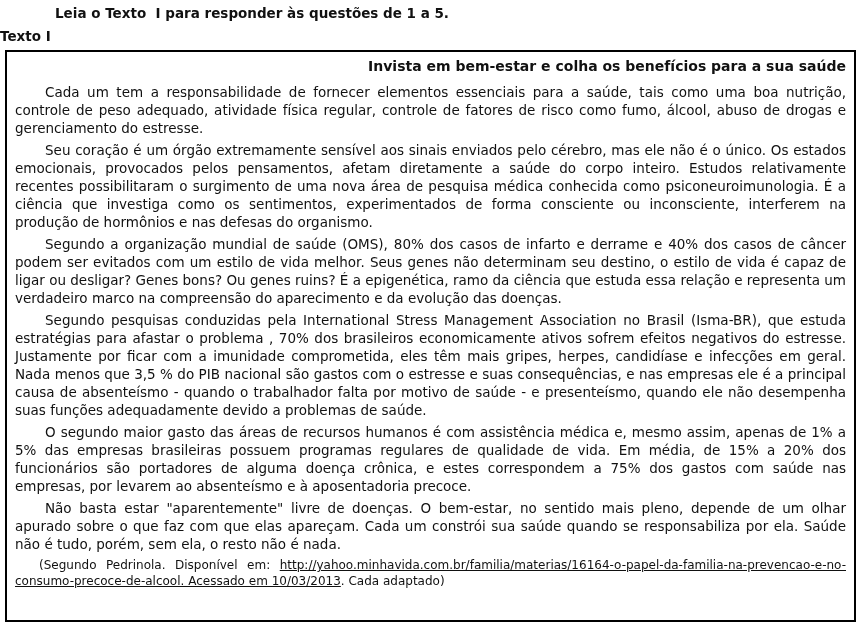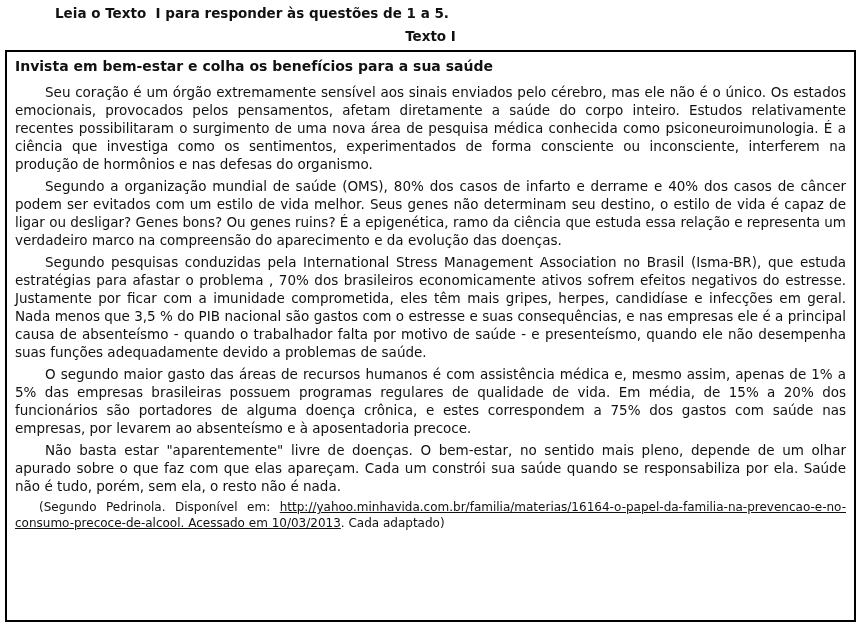--- a/index.html
+++ b/index.html
@@ -20,34 +20,34 @@
     font-size: 13.5px;
     line-height: 17px;
     margin-left: 55px;
     margin-right: 10px;
     white-space: pre-wrap;
   }
   .texto-label {
     font-weight: bold;
     font-size: 13.5px;
     line-height: 17px;
-    text-align: center;
+    text-align: left;
     margin-top: 6px;
     margin-bottom: 5px;
   }
   .text-box {
     margin: 0 5px;
     border: 2px solid #000000;
     padding: 5px 8px 6px 8px;
     min-height: 572px;
   }
   .box-title {
     font-size: 14px;
     font-weight: bold;
-    text-align: left;
+    text-align: right;
     line-height: 19px;
     margin-bottom: 7px;
   }
   .para {
     font-size: 13.5px;
     line-height: 18px;
     text-align: justify;
     text-indent: 30px;
     margin-bottom: 4px;
   }
@@ -71,20 +71,21 @@
 <div class="page">
 
   <p class="instruction">Leia o Texto  I para responder às questões de 1 a 5.</p>
 
   <p class="texto-label">Texto I</p>
 
   <div class="text-box">
 
     <h1 class="box-title">Invista em bem-estar e colha os benefícios para a sua saúde</h1>
 
+    <p class="para">Cada um tem a responsabilidade de fornecer elementos essenciais para a saúde, tais como uma boa nutrição, controle de peso adequado, atividade física regular, controle de fatores de risco como fumo, álcool, abuso de drogas e gerenciamento do estresse.</p>
 
     <p class="para">Seu coração é um órgão extremamente sensível aos sinais enviados pelo cérebro, mas ele não é o único. Os estados emocionais, provocados pelos pensamentos, afetam diretamente a saúde do corpo inteiro. Estudos relativamente recentes possibilitaram o surgimento de uma nova área de pesquisa médica conhecida como psiconeuroimunologia. É a ciência que investiga como os sentimentos, experimentados de forma consciente ou inconsciente, interferem na produção de hormônios e nas defesas do organismo.</p>
 
     <p class="para">Segundo a organização mundial de saúde (OMS), 80% dos casos de infarto e derrame e 40% dos casos de câncer podem ser evitados com um estilo de vida melhor. Seus genes não determinam seu destino, o estilo de vida é capaz de ligar ou desligar? Genes bons? Ou genes ruins? É a epigenética, ramo da ciência que estuda essa relação e representa um verdadeiro marco na compreensão do aparecimento e da evolução das doenças.</p>
 
     <p class="para">Segundo pesquisas conduzidas pela International Stress Management Association no Brasil (Isma-BR), que estuda estratégias para afastar o problema , 70% dos brasileiros economicamente ativos sofrem efeitos negativos do estresse. Justamente por ficar com a imunidade comprometida, eles têm mais gripes, herpes, candidíase e infecções em geral. Nada menos que 3,5 % do PIB nacional são gastos com o estresse e suas consequências, e nas empresas ele é a principal causa de absenteísmo - quando o trabalhador falta por motivo de saúde - e presenteísmo, quando ele não desempenha suas funções adequadamente devido a problemas de saúde.</p>
 
     <p class="para">O segundo maior gasto das áreas de recursos humanos é com assistência médica e, mesmo assim, apenas de 1% a 5% das empresas brasileiras possuem programas regulares de qualidade de vida. Em média, de 15% a 20% dos funcionários são portadores de alguma doença crônica, e estes correspondem a 75% dos gastos com saúde nas empresas, por levarem ao absenteísmo e à aposentadoria precoce.</p>
 
     <p class="para">Não basta estar "aparentemente" livre de doenças. O bem-estar, no sentido mais pleno, depende de um olhar apurado sobre o que faz com que elas apareçam. Cada um constrói sua saúde quando se responsabiliza por ela. Saúde não é tudo, porém, sem ela, o resto não é nada.</p>

